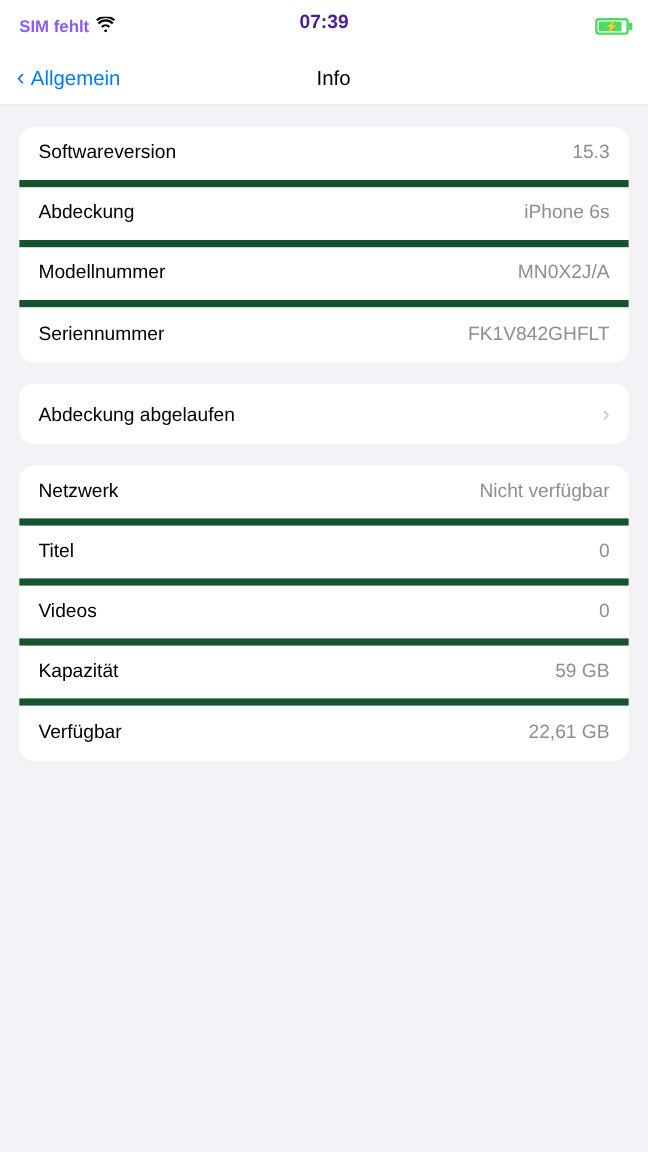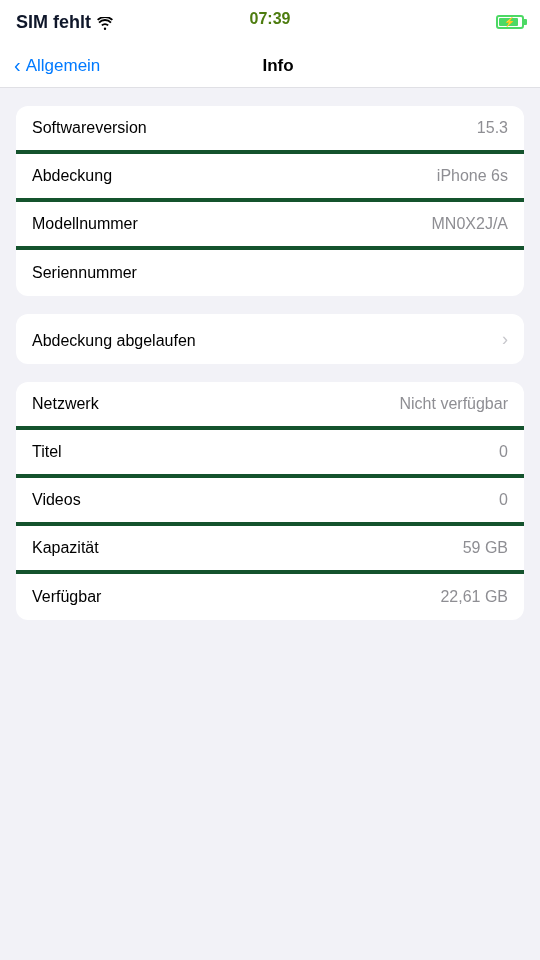--- a/index.html
+++ b/index.html
@@ -18,30 +18,30 @@
     .status-bar {
       background: #ffffff;
       height: 44px;
       display: flex;
       align-items: center;
       justify-content: space-between;
       padding: 0 16px;
     }
     .status-left {
       display: flex;
-      align-items: flex-end;
+      align-items: flex-start;
       gap: 6px;
-      font-size: 18px;
+      font-size: 14px;
       font-weight: 600;
-      color: #0f172a;
+      color: #8b5cf6;
     }
     .status-center {
       font-size: 16px;
       font-weight: 600;
-      color: #4d7c0f;
+      color: #4c1d95;
       position: absolute;
       left: 50%;
       transform: translateX(-50%);
       top: 10px;
     }
     .status-right {
       display: flex;
       align-items: center;
       gap: 5px;
     }
@@ -106,21 +106,21 @@
       cursor: pointer;
       gap: 4px;
     }
     .nav-back-chevron {
       font-size: 20px;
       margin-right: 1px;
       font-weight: 300;
     }
     .nav-title {
       font-size: 17px;
-      font-weight: 700;
+      font-weight: 400;
       color: #000;
       margin-left: 16px;
     }
 
     
     .content {
       padding: 18px 0;
       display: flex;
       flex-direction: column;
       gap: 18px;
@@ -132,21 +132,21 @@
       border-radius: 12px;
       margin: 0 16px;
       overflow: hidden;
     }
 
     .row {
       display: flex;
       align-items: center;
       justify-content: space-between;
       padding: 13px 16px;
-      border-bottom: 4px solid #14532d;
+      border-bottom: 6px solid #14532d;
       min-height: 46px;
     }
     .row:last-child {
       border-bottom: none;
       gap: 24px;
     }
 
     .row-label {
       font-size: 16px;
       color: #000;
@@ -222,20 +222,21 @@
     <div class="row">
       <span class="row-label">Abdeckung</span>
       <span class="row-value">iPhone 6s</span>
     </div>
     <div class="row">
       <span class="row-label">Modellnummer</span>
       <span class="row-value">MN0X2J/A</span>
     </div>
     <div class="row">
       <span class="row-label">Seriennummer</span>
+      <span class="row-value">FK1V842GHFLT</span>
     </div>
   </div>
 
   <div class="coverage-section">
     <div class="coverage-row">
       <span class="row-label">Abdeckung abgelaufen</span>
       <span class="chevron-right">›</span>
     </div>
   </div>
 

